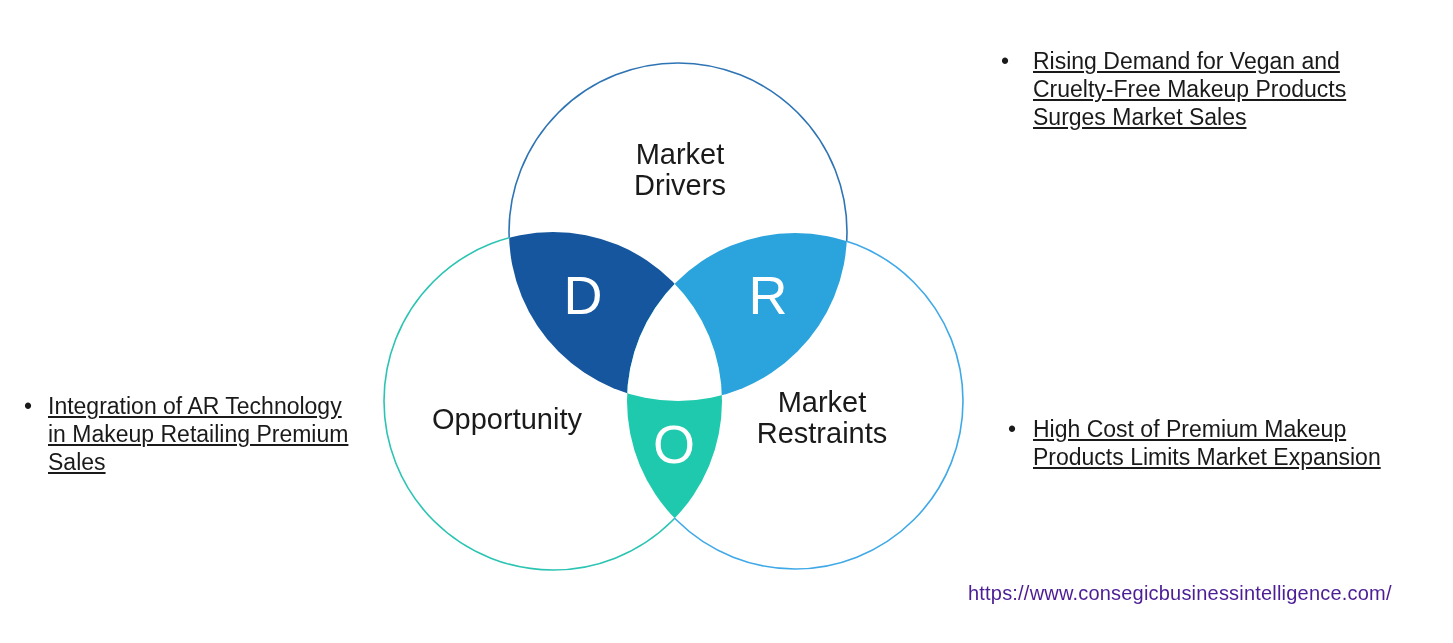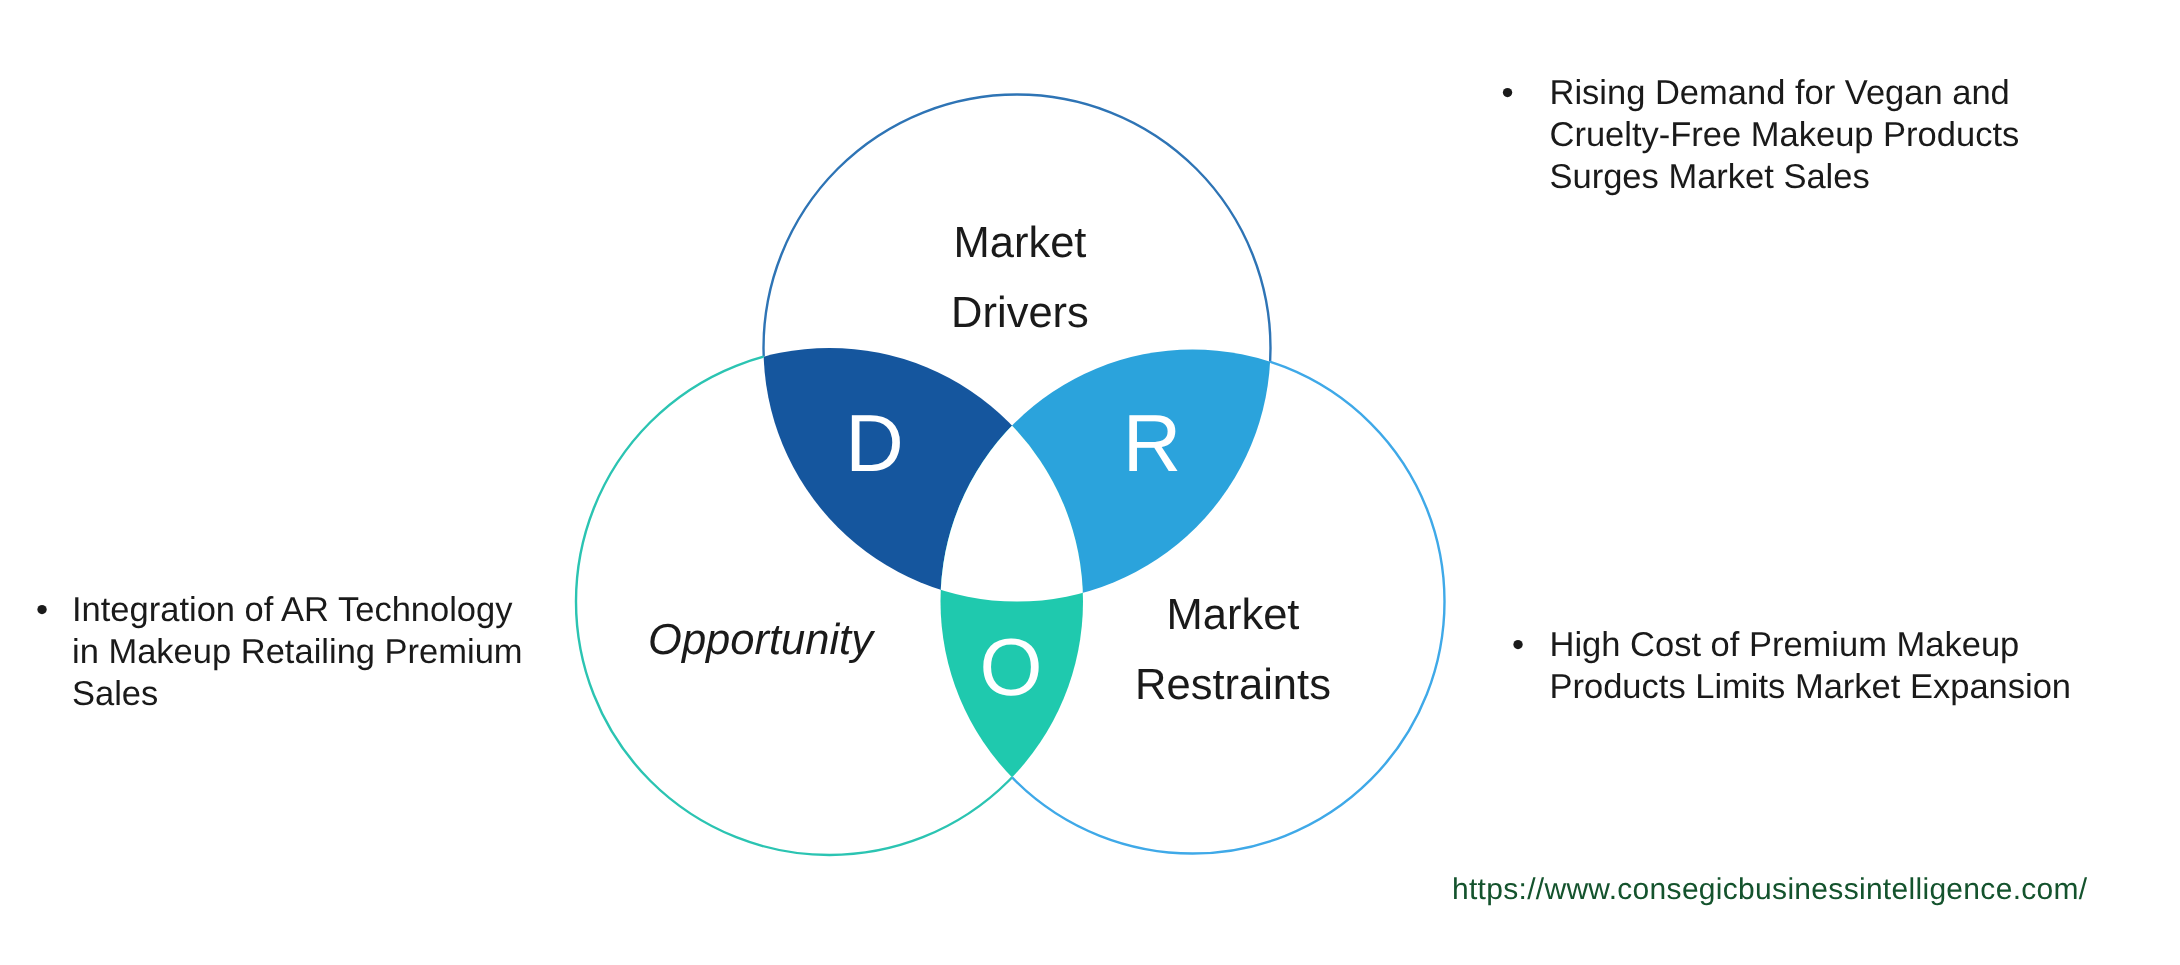--- a/index.html
+++ b/index.html
@@ -14,50 +14,50 @@
   .venn-svg { position: absolute; left: 0; top: 0; }
   .venn-letter {
     fill: #ffffff;
     font-family: "Liberation Sans", sans-serif;
     font-size: 54px;
     font-weight: 400;
   }
   .circle-label {
     position: absolute;
     font-size: 29px;
-    line-height: 47px;
+    line-height: 31px;
     color: #1a1a1a;
     text-align: center;
     white-space: pre-line;
   }
   .label-drivers     { left: 580px; top: 139px; width: 200px; }
-  .label-opportunity { left: 397px; top: 404px; width: 220px; font-style: italic; }
+  .label-opportunity { left: 397px; top: 404px; width: 220px; }
   .label-restraints  { left: 722px; top: 387px; width: 200px; }
   .note {
     position: absolute;
     display: flex;
     font-size: 23px;
     line-height: 28px;
     color: #1a1a1a;
   }
   .note .dot { flex: none; }
-  .note .note-text { white-space: pre-line; }
+  .note .note-text { white-space: pre-line; text-decoration: underline; }
   .note-left         { left: 24px;   top: 392px; }
   .note-left .dot        { width: 24px; }
   .note-right-top    { left: 1001px; top: 47px; }
   .note-right-top .dot   { width: 32px; }
   .note-right-bottom { left: 1008px; top: 415px; }
   .note-right-bottom .dot{ width: 25px; }
   .footer-url {
     position: absolute;
     left: 968px;
     top: 581px;
     font-size: 20px;
     line-height: 24px;
-    color: #14532d;
+    color: #4c1d95;
     letter-spacing: 0.2px;
   }
 </style>
 </head>
 <body>
 
 <div class="canvas">
 
   <svg class="venn-svg" width="1453" height="643" viewBox="0 0 1453 643">
     <defs>

